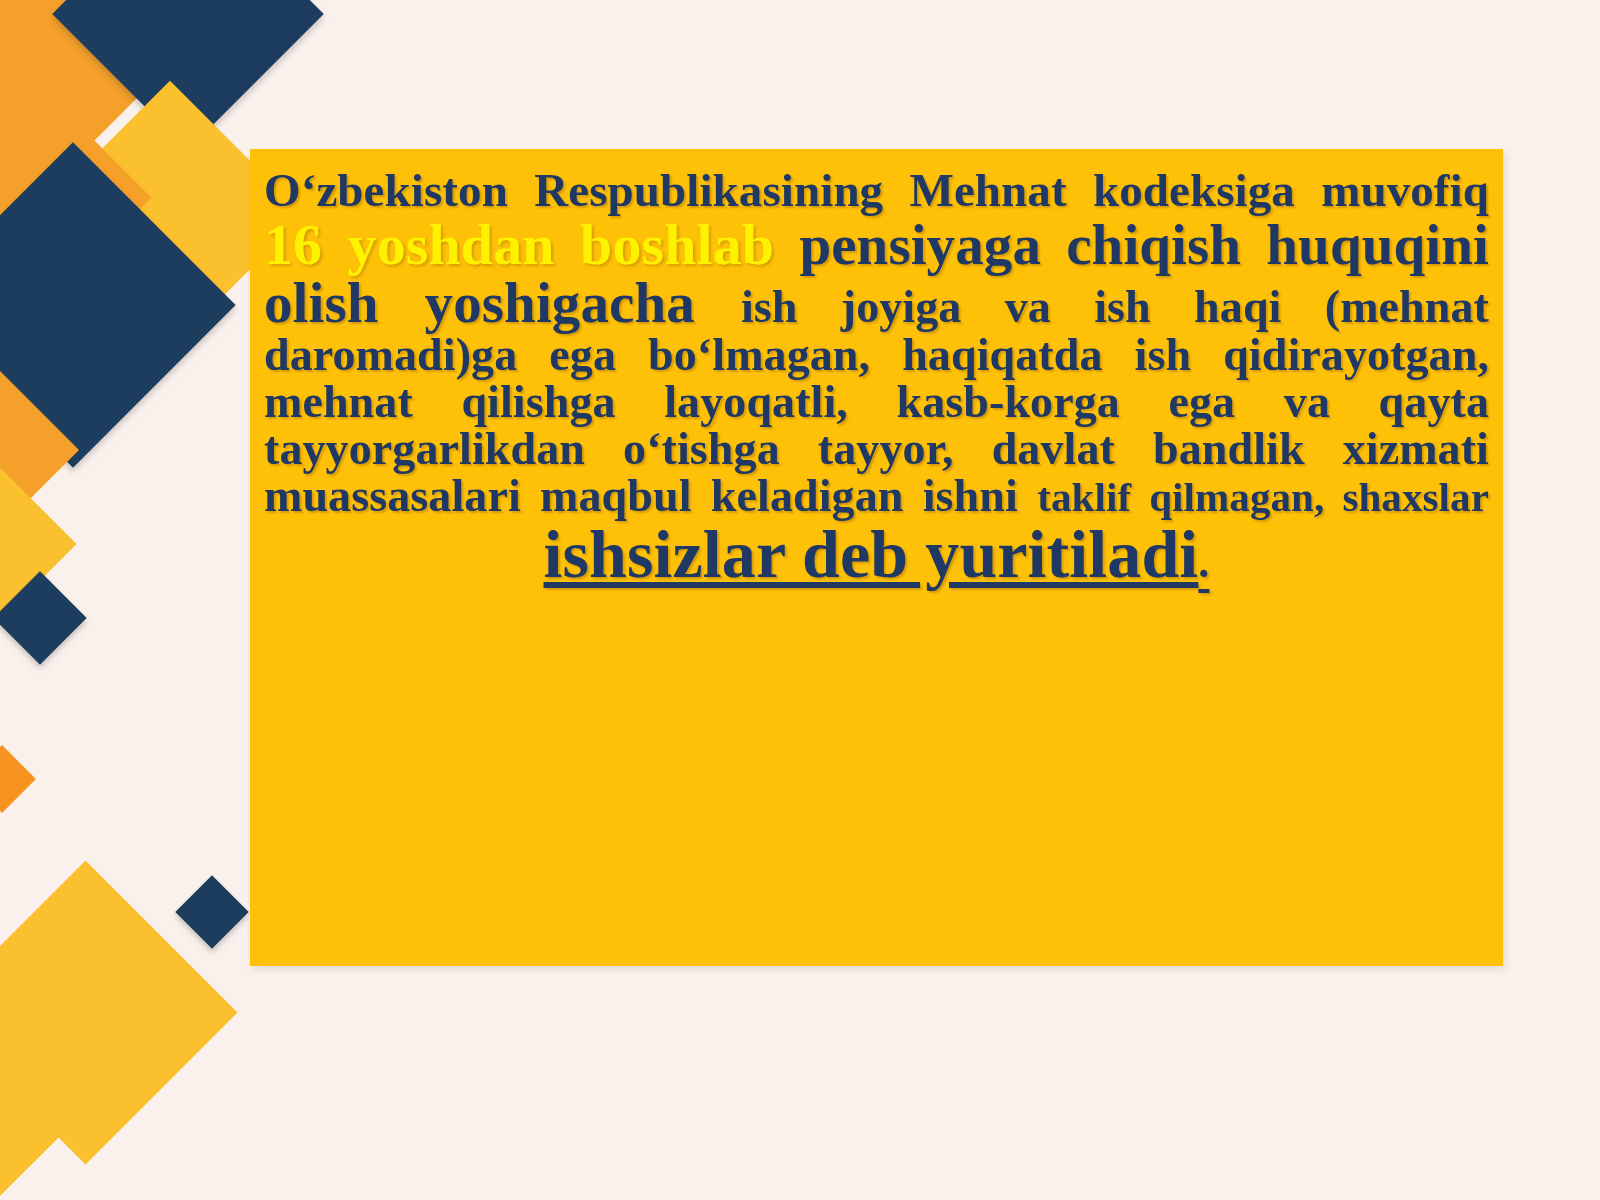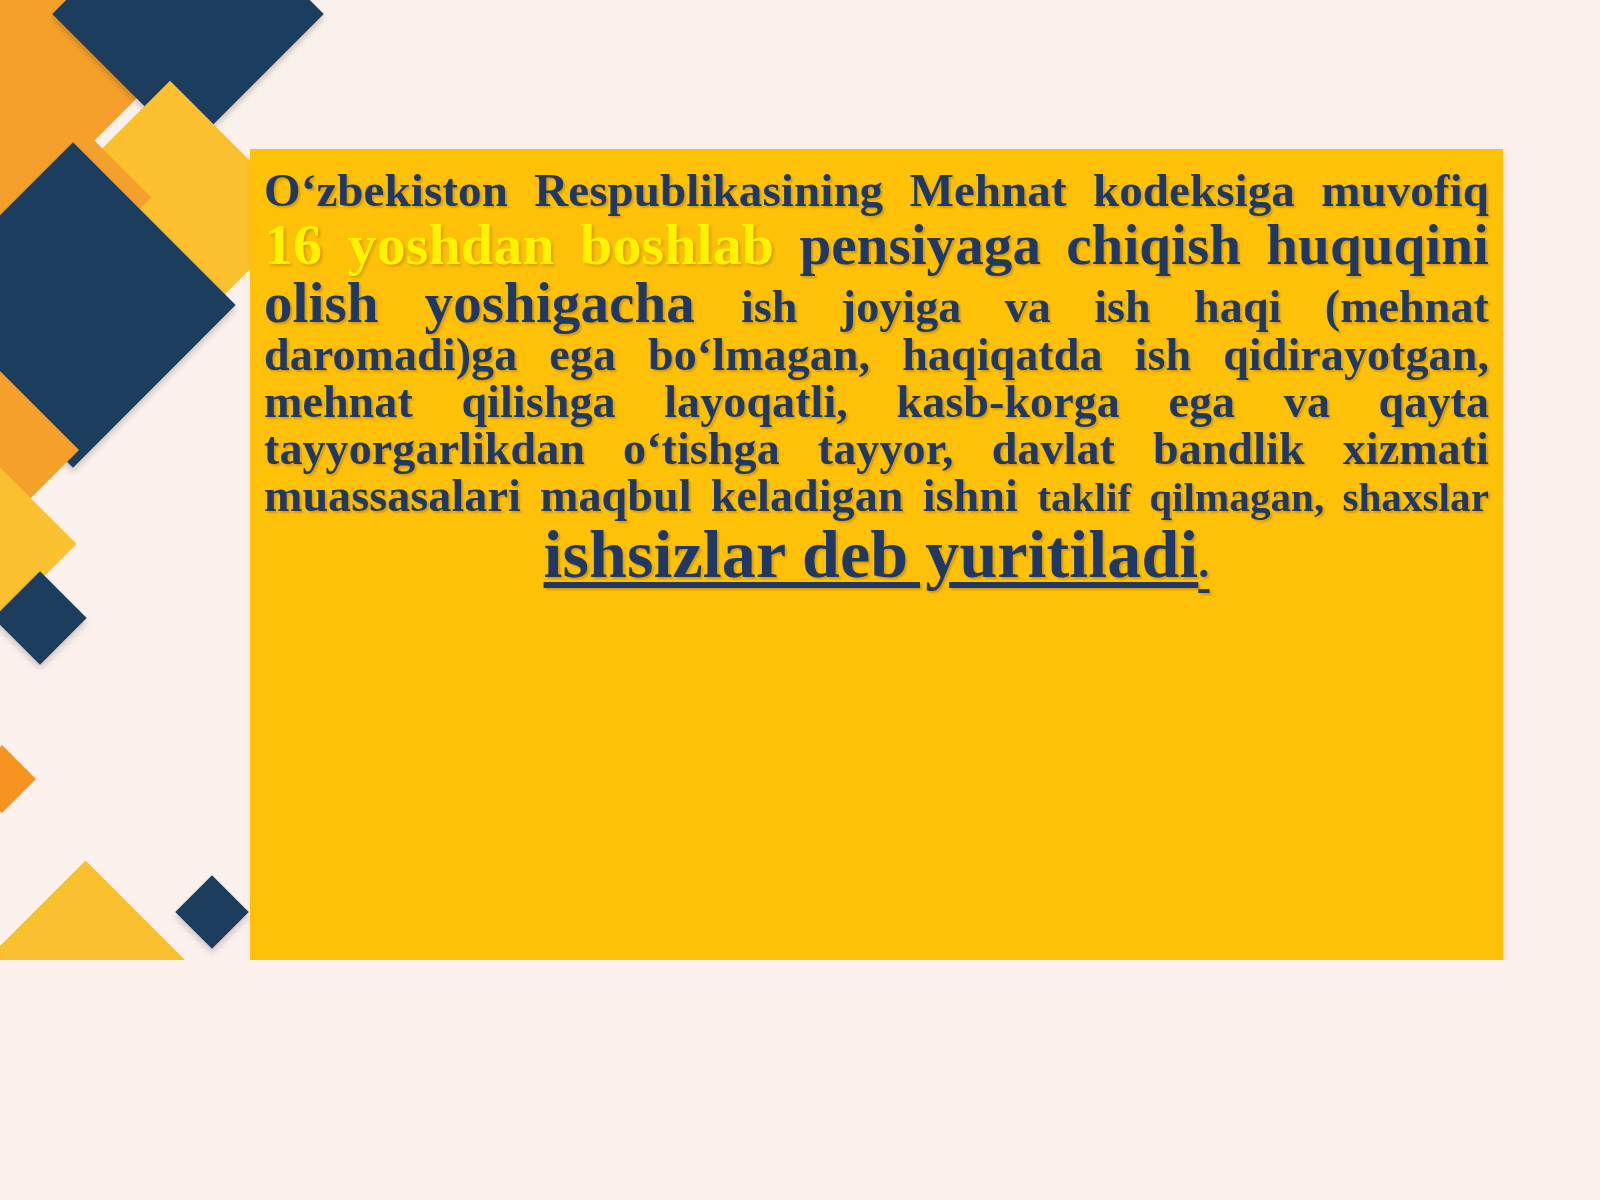--- a/index.html
+++ b/index.html
@@ -12,21 +12,21 @@
     background: #faf0ec;
     font-family: "Liberation Serif", "DejaVu Serif", serif;
     overflow: hidden;
     position: relative;
   }
 
   #slide {
     position: absolute;
     inset: 0;
     width: 1600px;
-    height: 960px;
+    height: 1200px;
     background: #faf0ec;
     overflow: hidden;
   }
 
   
   .deco {
     position: absolute;
     transform: rotate(45deg);
     pointer-events: none;
   }

